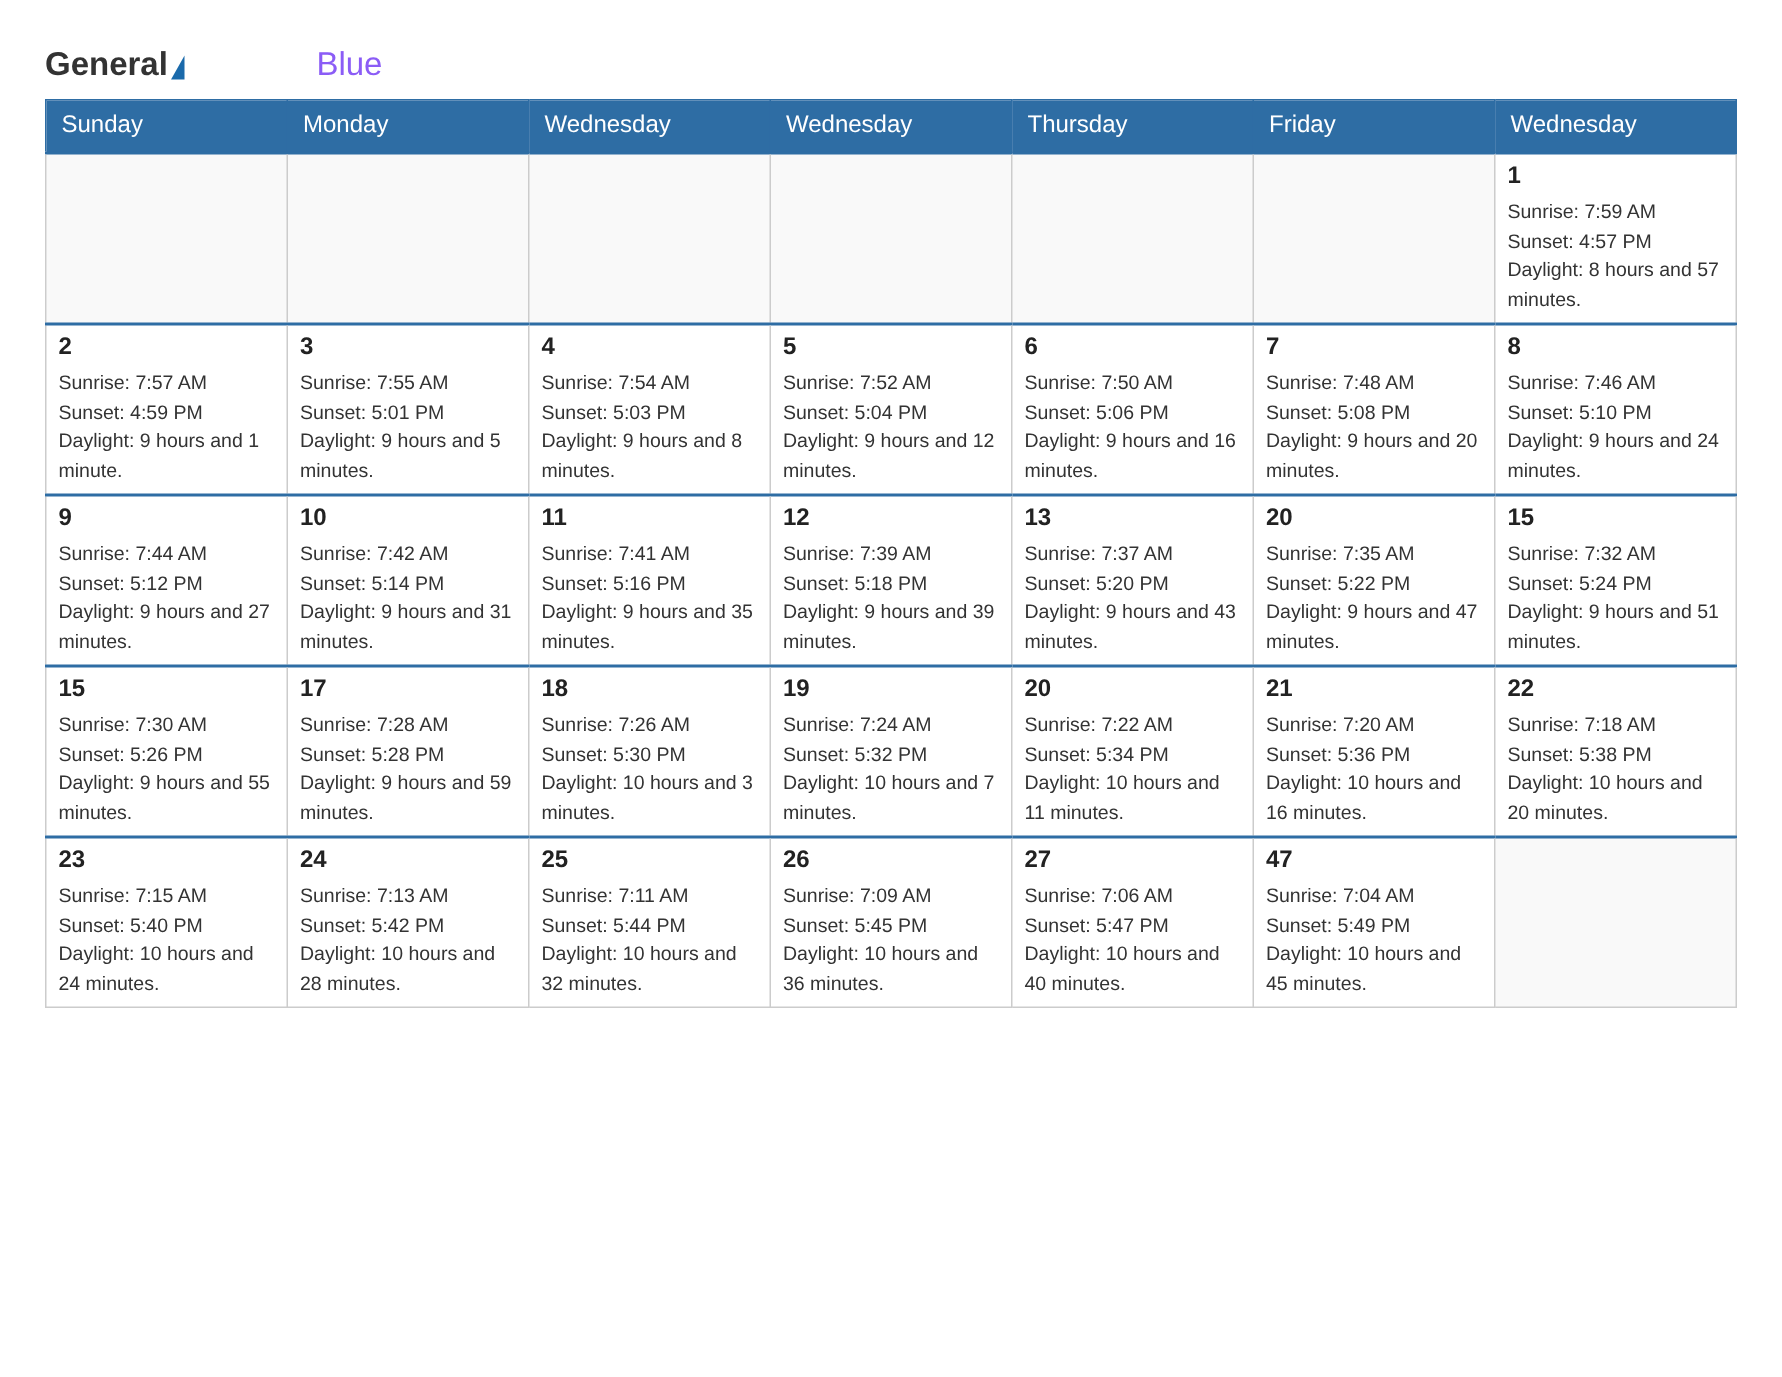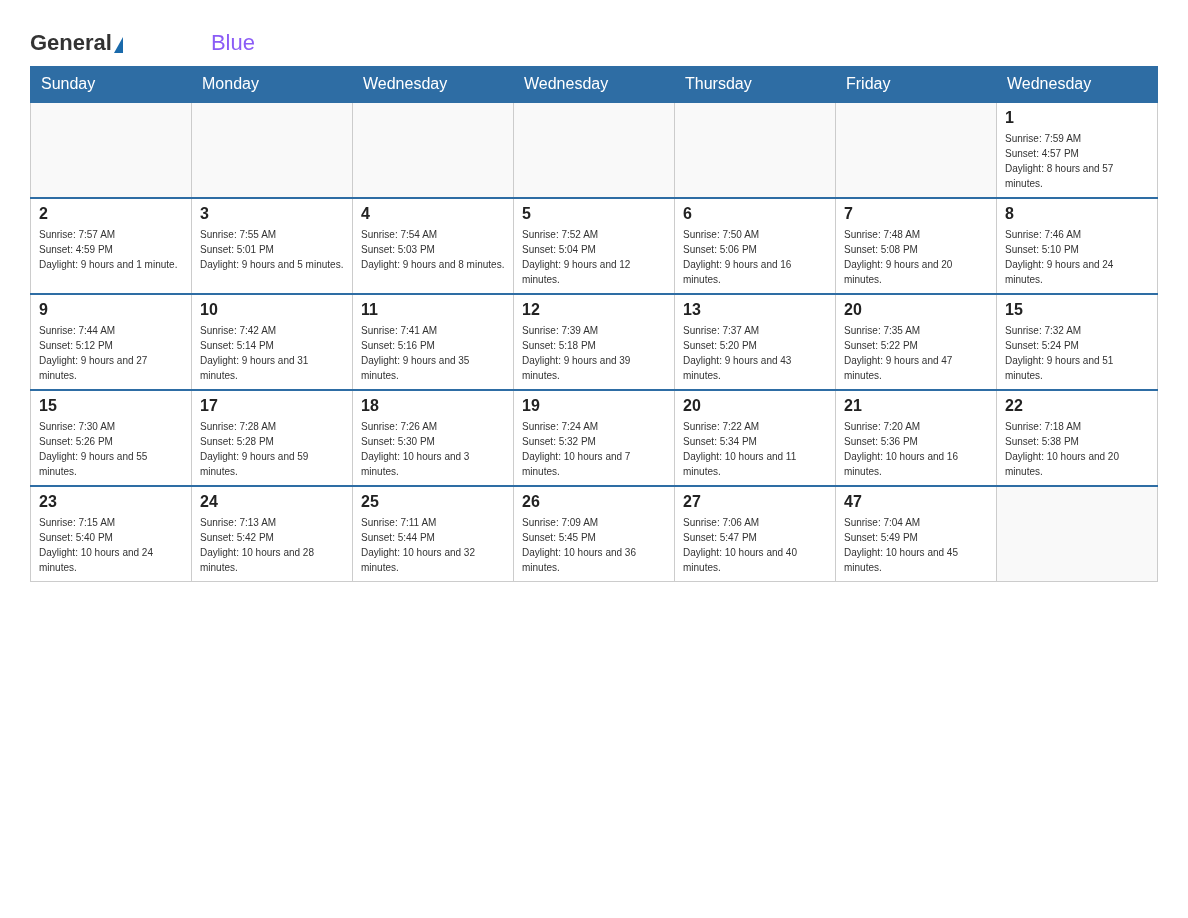--- a/index.html
+++ b/index.html
@@ -63,21 +63,21 @@
     .calendar tr td {
       border-top: 2px solid #2e6da4;
     }
     .day-number {
       font-size: 16px;
       font-weight: bold;
       color: #222;
       margin-bottom: 4px;
     }
     .day-info {
-      font-size: 10px;
+      font-size: 13px;
       color: #333;
       line-height: 1.5;
     }
     .empty-cell {
       background: #f9f9f9;
     }
   </style>
 </head>
 <body>
 

